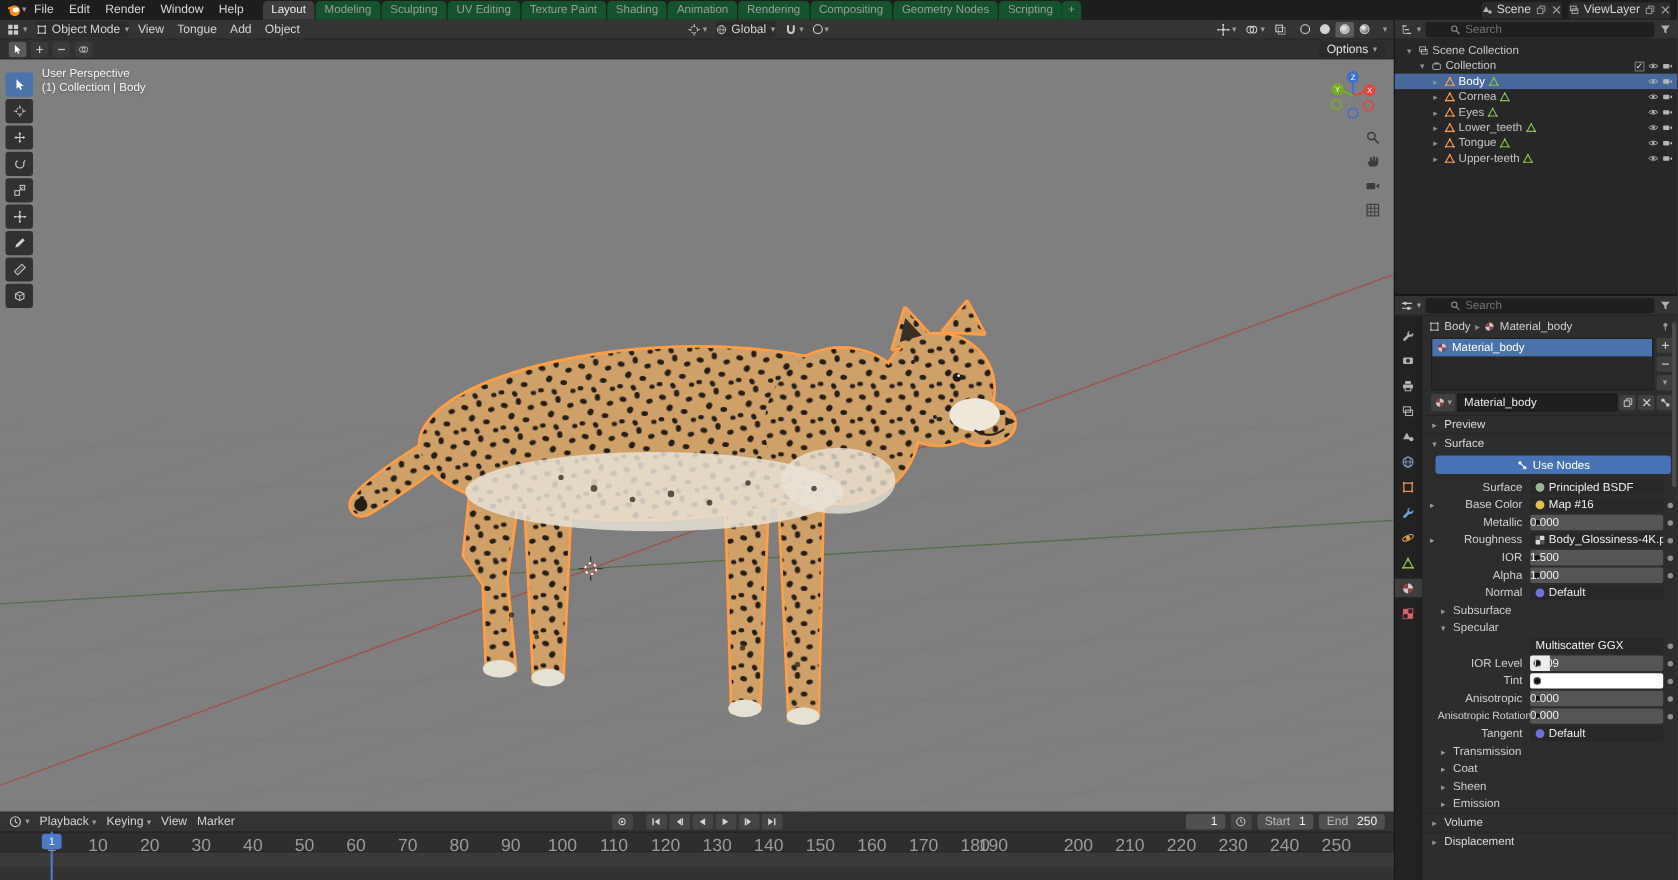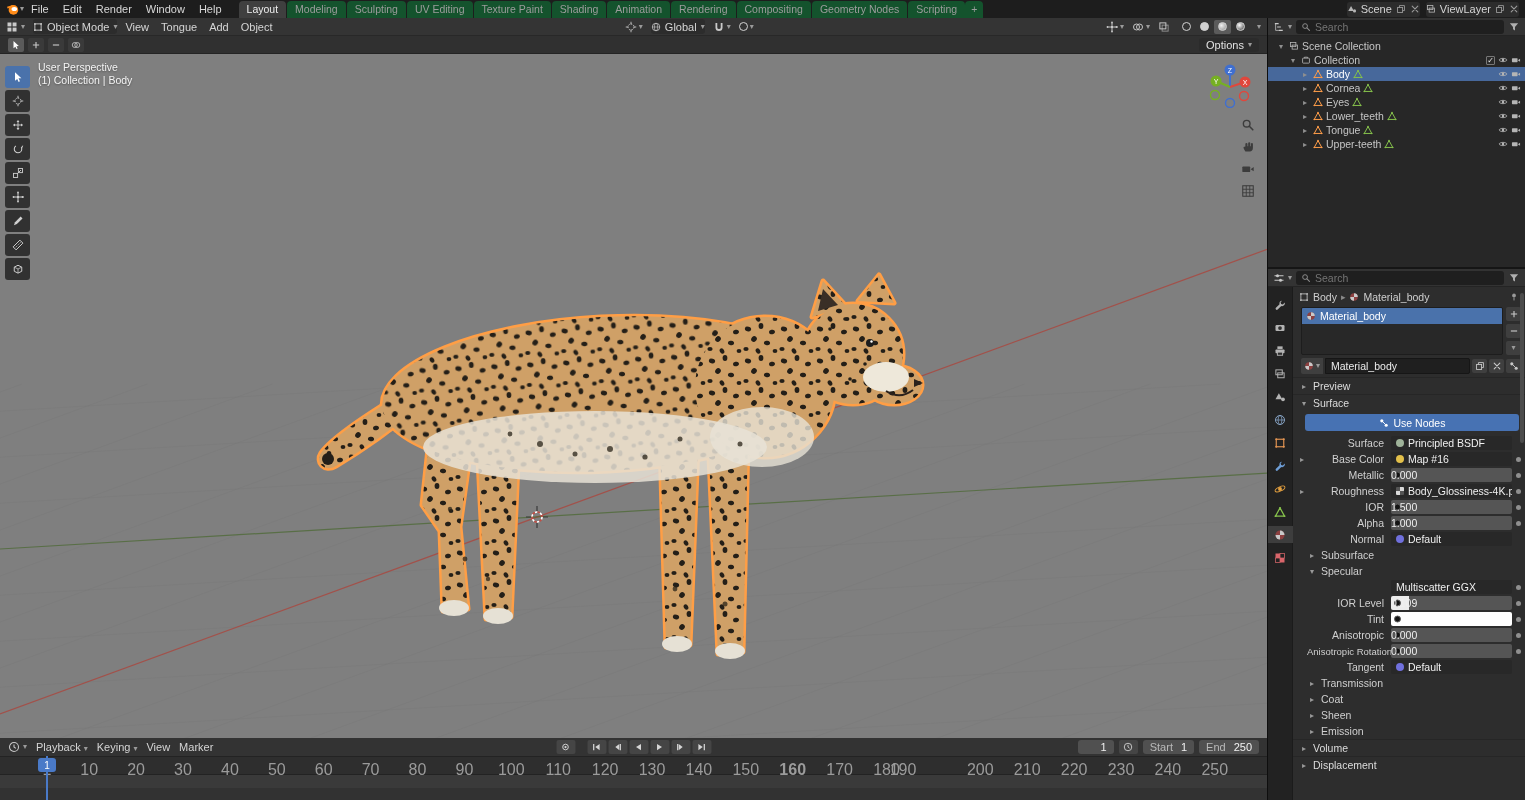--- a/index.html
+++ b/index.html
@@ -53,21 +53,21 @@
   .ruler{height:19px;background:#2e2e2e;position:relative;border-top:1px solid #232323;border-bottom:1px solid #232323}
   .tick{position:absolute;top:4px;transform:translateX(-50%);font-size:16px;color:#9b9b9b}
   .tracks{flex:1;background:#323232;position:relative}
   .band{position:absolute;left:0;right:0;top:0;height:13px;background:#3a3a3a}
   .playhead{position:absolute;left:0;top:18px;bottom:0;z-index:3}
   .ph-line{position:absolute;left:46px;top:0;bottom:0;width:2px;background:#4a7ac8}
   .ph-chip{position:absolute;left:38px;top:2px;width:18px;height:14px;background:#4a7ac8;border-radius:3px;color:#fff;display:flex;align-items:center;justify-content:center;font-size:10px}
   
   .right{flex:1;display:flex;flex-direction:column;background:#2d2d2d;min-width:0}
   .ohead,.phead{height:18px;background:#333;display:flex;align-items:center;gap:4px;padding:0 5px;border-bottom:1px solid #242424}
-  .search{flex:1;display:flex;align-items:center;gap:4px;background:#1f1f1f;border-radius:3px;height:14px;padding:0 5px;color:#8a8a8a}
+  .search{flex:1;display:flex;align-items:center;gap:4px;background:#1f1f1f;border-radius:3px;height:14px;padding:0 22px;color:#8a8a8a}
   .search input{background:transparent;border:none;outline:none;color:#cfcfcf;font:inherit;font-size:10.5px;width:100%}
   .outliner{height:251px;display:flex;flex-dire;flex-direction:column;border-bottom:2px solid #151515}
   .otree{flex:1;background:#272727;padding-top:3px;font-size:10.5px}
   .orow{height:14px;display:flex;align-items:center;gap:3px;padding-right:4px;color:#c6c6c6}
   .orow.active{background:#47689b;color:#fff}
   .ochev{width:10px;text-align:center;color:#8f8f8f;font-size:8px}
   .ofill{flex:1}
   .oic{color:#ff9e4a}.odata{color:#86c14c}.ogray{color:#b5b5b5}
   .chk{width:9px;height:9px;border:1px solid #777;border-radius:1px;background:#2a2a2a;color:#e8e8e8;font-size:8px;line-height:8px;text-align:center}
   
@@ -751,21 +751,21 @@
             <span class="tick" style="left: 323.71px;">60</span>
             <span class="tick" style="left: 370.61px;">70</span>
             <span class="tick" style="left: 417.51px;">80</span>
             <span class="tick" style="left: 464.41px;">90</span>
             <span class="tick" style="left: 511.31px;">100</span>
             <span class="tick" style="left: 558.21px;">110</span>
             <span class="tick" style="left: 605.11px;">120</span>
             <span class="tick" style="left: 652.01px;">130</span>
             <span class="tick" style="left: 698.91px;">140</span>
             <span class="tick" style="left: 745.81px;">150</span>
-            <span class="tick" style="left: 792.71px; font-weight: bold;">160</span>
+            <span class="tick" style="left: 792.71px;">160</span>
             <span class="tick" style="left: 839.61px;">170</span>
             <span class="tick" style="left: 886.51px;">180</span>
             <span class="tick" style="left: 903px;">190</span>
             <span class="tick" style="left: 980.31px;">200</span>
             <span class="tick" style="left: 1027.21px;">210</span>
             <span class="tick" style="left: 1074.11px;">220</span>
             <span class="tick" style="left: 1121.01px;">230</span>
             <span class="tick" style="left: 1167.91px;">240</span>
             <span class="tick" style="left: 1214.81px;">250</span>
           </div>

